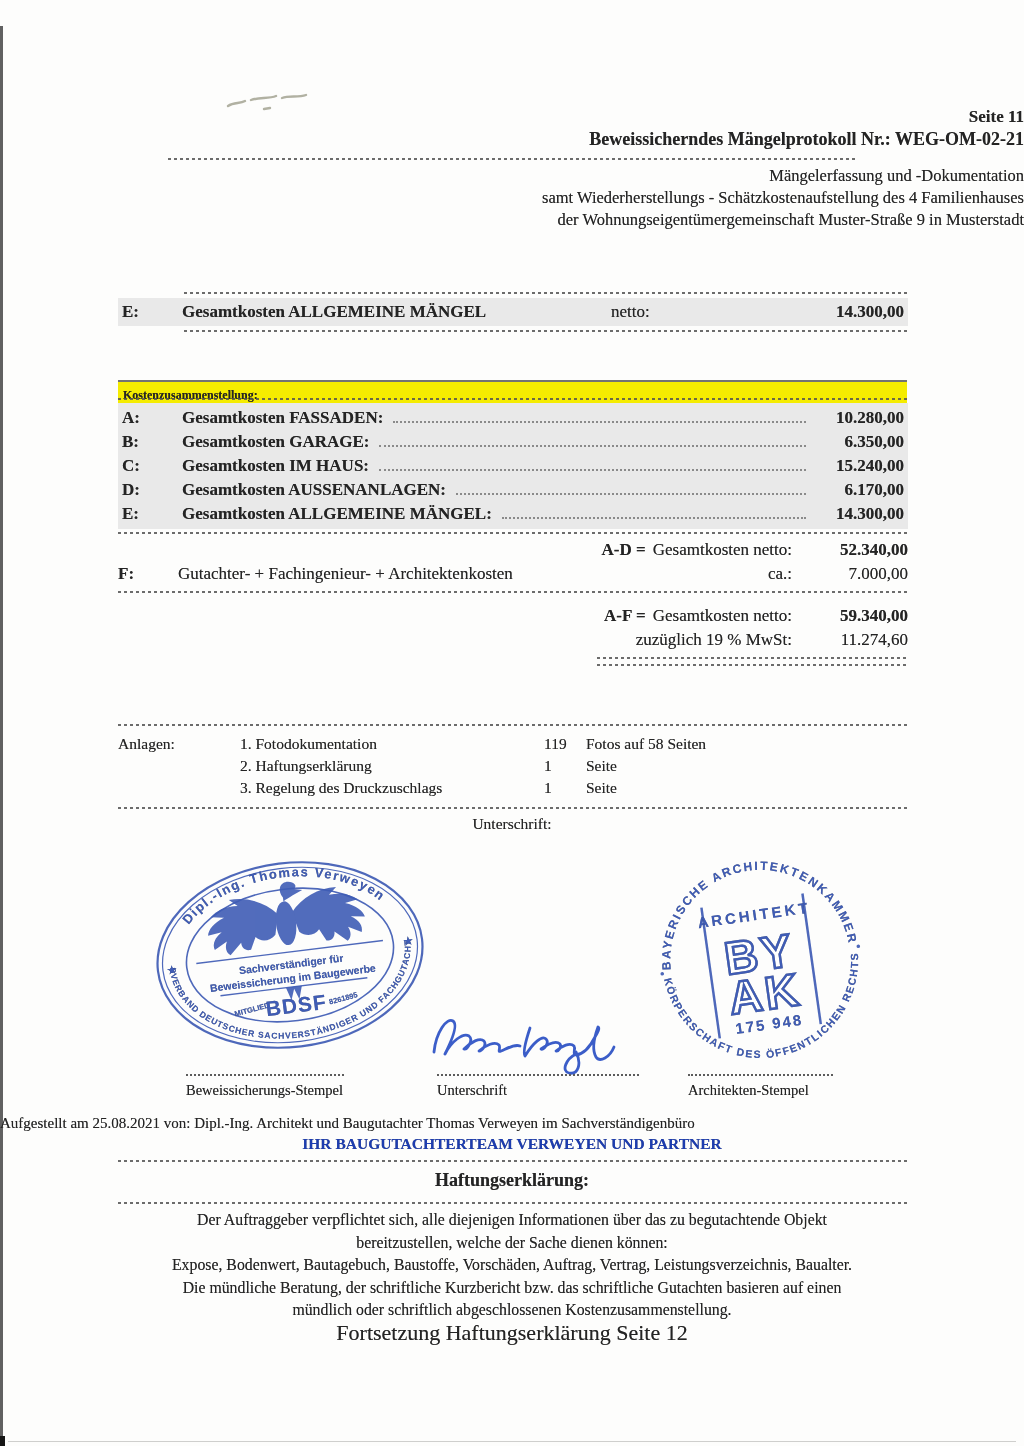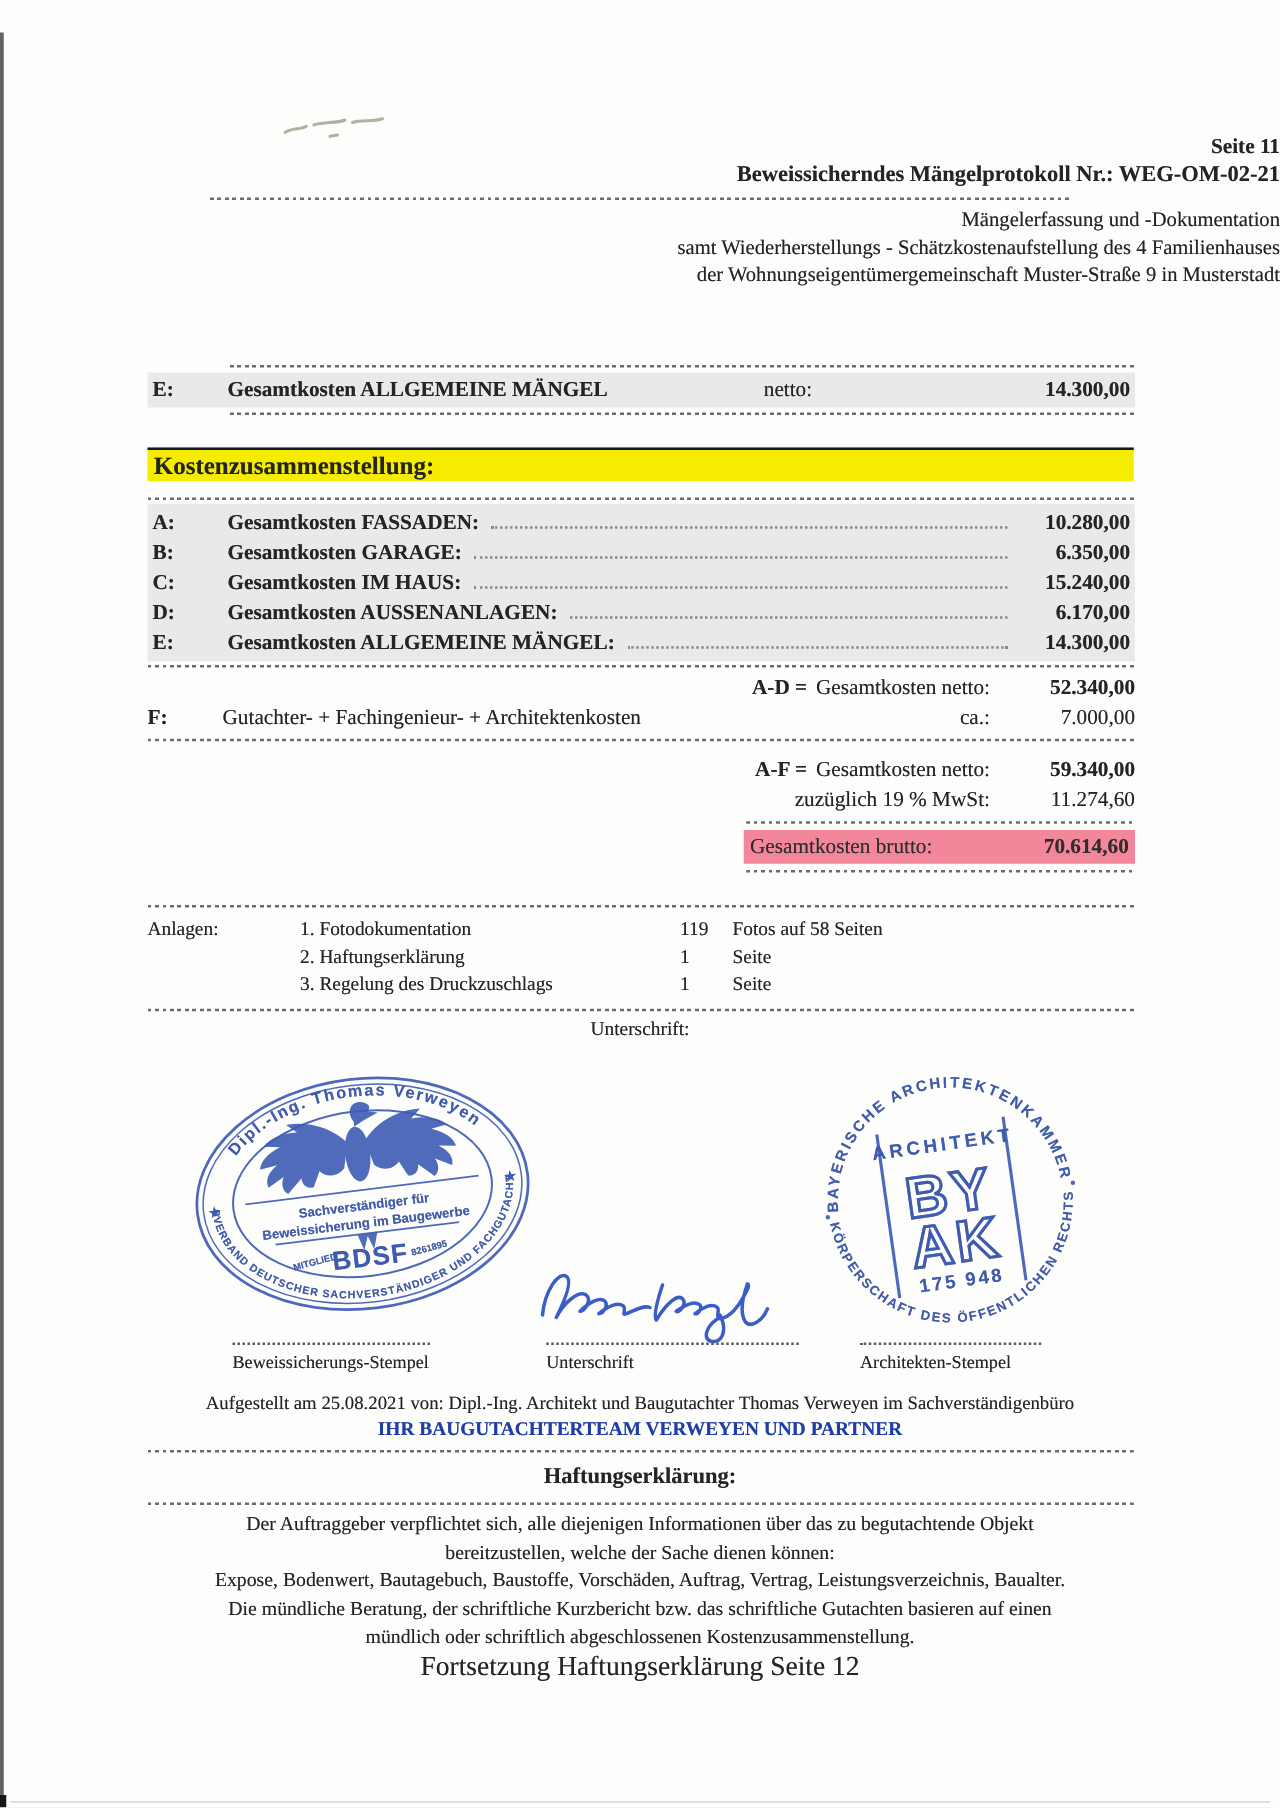--- a/index.html
+++ b/index.html
@@ -22,23 +22,23 @@
   .sub{font-size:16.5px;line-height:22px}
   
   .eblock{position:absolute;top:292px;left:118px;width:790px}
   .eblock .dash{margin-left:66px}
   .erow{display:flex;align-items:baseline;background:#e9e9e9;font-size:17px;line-height:26px;margin:4px 0;padding:1px 4px 1px 4px}
   .letter{display:inline-block;width:60px;flex:none}
   .erow .lbl{width:429px;flex:none}
   .erow .qual{flex:1}
   .erow .val{text-align:right}
   
-  .yellowbar{position:absolute;top:358px;left:118px;width:789px;height:27px;background:#f5ec00;
-             font-size:20px;line-height:27px;padding-left:5px;box-sizing:border-box;
-             border-top:2px solid #0f172a}
+  .yellowbar{position:absolute;top:380px;left:118px;width:789px;height:27px;background:#f5ec00;
+             font-size:12px;line-height:27px;padding-left:5px;box-sizing:border-box;
+             border-top:2px solid #737373}
   
   .costblock{position:absolute;top:398px;left:118px;width:790px}
   .shadebox{background:#e9e9e9;padding:3px 4px;margin:3px 0}
   .crow{display:flex;align-items:baseline;font-size:17px;line-height:24px}
   .crow .clbl{flex:none;white-space:nowrap}
   .leader{flex:1;border-bottom:2px dotted #8a8a8a;margin:0 8px 5px 10px}
   .cval{flex:none;width:90px;text-align:right}
   
   .totals{position:absolute;top:538px;left:118px;width:790px}
   .trow{display:flex;align-items:baseline;font-size:17px;line-height:24px}
@@ -62,21 +62,21 @@
   .stamp-right{position:absolute;top:850px;left:652px;transform:rotate(-8deg)}
   .signature-svg{position:absolute;top:1000px;left:420px}
   .capline{position:absolute;top:1074px;border-top:2px dotted #5c5c5c}
   .capline.l{left:186px;width:158px}
   .capline.c{left:437px;width:202px}
   .capline.r{left:688px;width:145px}
   .caption{position:absolute;top:1082px;font-size:14.5px;text-align:left}
   .caption.l{left:186px;width:158px}
   .caption.c{left:437px;width:202px}
   .caption.r{left:688px;width:145px}
-  .prepared{position:absolute;top:1115px;left:0;width:1024px;text-align:center;font-size:15px}
+  .prepared{position:absolute;top:1115px;left:0;width:1024px;font-size:15px}
   .company{position:absolute;top:1135px;left:0;width:1024px;text-align:center;font-size:15.5px;
            font-weight:bold;color:#1d3db0}
   .posdash1{position:absolute;top:1160px;left:118px;width:789px}
   .haftheading{position:absolute;top:1170px;left:0;width:1024px;text-align:center;font-size:18px}
   .posdash2{position:absolute;top:1202px;left:118px;width:789px}
   .liability{position:absolute;top:1209px;left:0;width:1024px;text-align:center;font-size:15.8px}
   .liability div{line-height:22.5px}
   .liability .cont{font-weight:normal;font-size:22px}
   
   .st-arc-top{font-family:"Liberation Sans",sans-serif;font-size:13px;font-weight:bold;letter-spacing:1.5px;fill:#3f5cb5}
@@ -188,25 +188,20 @@
       <span class="bold">A-F =</span>
       <span class="tlabel">Gesamtkosten netto:</span>
       <span class="tval bold">59.340,00</span>
     </div>
     <div class="trow">
       <span class="fill"></span>
       <span>zuzüglich 19 % MwSt:</span>
       <span class="tval">11.274,60</span>
     </div>
     <div class="dash short"></div>
-    <div class="pinkrow">
-      <span>Gesamtkosten brutto:</span>
-      <span class="fill"></span>
-      <span class="bold">70.614,60</span>
-    </div>
     <div class="dash short"></div>
   </section>
 
   <section class="anlagen">
     <div class="dash"></div>
     <div class="rows">
       <div class="arow">
         <span class="acol1">Anlagen:</span>
         <span class="acol2">1. Fotodokumentation</span>
         <span class="acnt">119</span>

